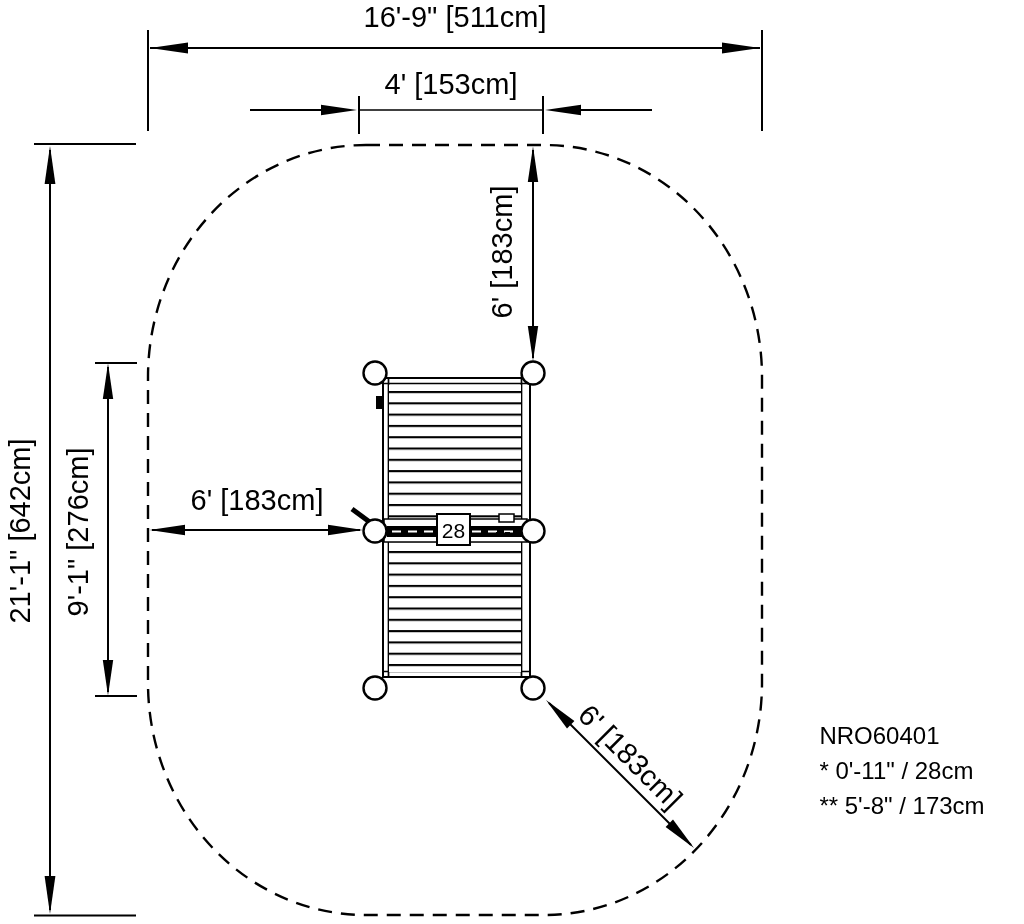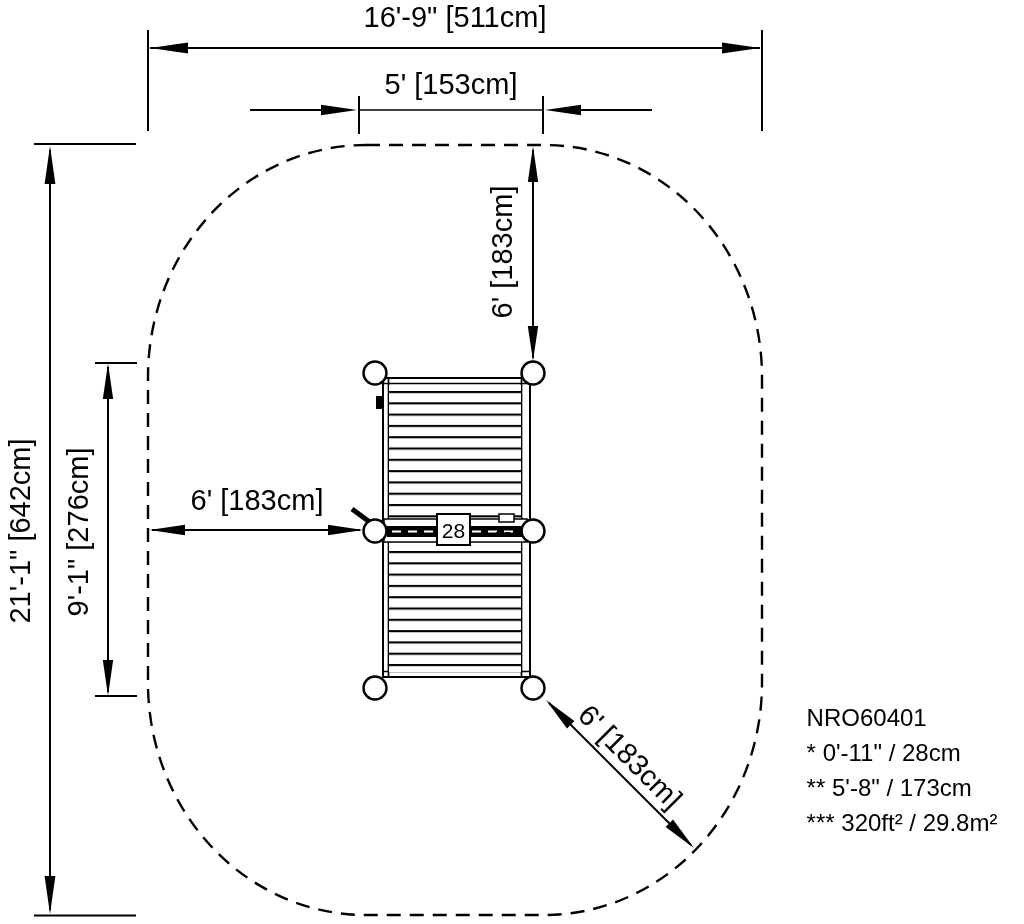--- a/index.html
+++ b/index.html
@@ -123,29 +123,28 @@
         <circle cx="533" cy="373" r="11.5"></circle>
         <circle cx="375" cy="531" r="11.5"></circle>
         <circle cx="533" cy="531" r="11.5"></circle>
         <circle cx="375" cy="688" r="11.5"></circle>
         <circle cx="533" cy="688" r="11.5"></circle>
       </g>
     </g>
   </svg>
 
   <div class="lbl" style="left:455px;top:17px">16'-9" [511cm]</div>
-  <div class="lbl" style="left:451px;top:84px">5' [153cm]</div>
+  <div class="lbl" style="left:451px;top:84px">4' [153cm]</div>
   <div class="lbl rot" style="left:20px;top:531px">21'-1" [642cm]</div>
   <div class="lbl rot" style="left:78px;top:532px">9'-1" [276cm]</div>
   <div class="lbl rot" style="left:502px;top:252px">6' [183cm]</div>
   <div class="lbl" style="left:257px;top:500px">6' [183cm]</div>
   <div class="lbl rot45" style="left:630px;top:757px">6' [183cm]</div>
 
   <div class="lbl beamlbl" style="left:453.5px;top:530px">28</div>
 
   <div class="product">
     <div>NRO60401</div>
     <div>* 0'-11" / 28cm</div>
     <div>** 5'-8" / 173cm</div>
-    <div>*** 320ft² / 29.8m²</div>
   </div>
 
 </div>
 
 </body></html>

